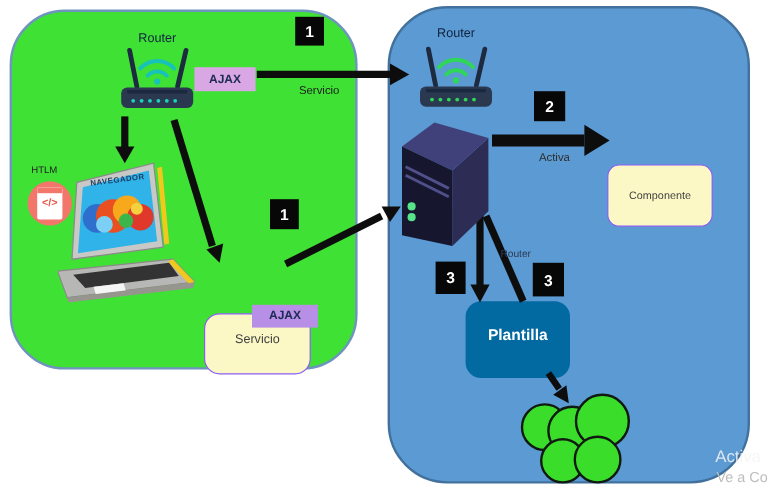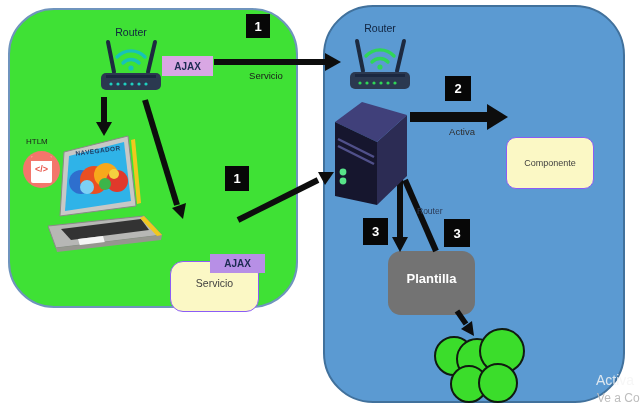--- a/index.html
+++ b/index.html
@@ -19,21 +19,21 @@
   .ybox{position:absolute;background:#fbf8c5;border:1px solid #8b5cf6;box-sizing:border-box;
     display:flex;align-items:center;justify-content:center;color:#3f3f3f;z-index:4;margin-top:40px;}
   .ajaxbox{position:absolute;display:flex;align-items:center;justify-content:center;
     font-weight:bold;color:#1c2b52;z-index:6;font-size:10px;}
   .ajax-req{left:162px;top:56px;width:51px;height:20px;background:#d9a7e4;}
   .ajax-srv{left:210px;top:254px;width:55px;height:19px;background:#b78fe6;}
   .box-servicio{left:170px;top:221px;width:89px;height:51px;border-radius:13px;
     font-size:10.5px;padding-bottom:8px;}
   .box-componente{left:506px;top:97px;width:88px;height:52px;border-radius:10px;font-size:9px;}
   .box-plantilla{position:absolute;left:388px;top:251px;width:87px;height:64px;border-radius:13px;
-    background:#737373;display:flex;align-items:center;justify-content:center;
+    background:#0369a1;display:flex;align-items:center;justify-content:center;
     color:#ffffff;font-weight:bold;font-size:13px;padding-bottom:10px;box-sizing:border-box;z-index:4;}
   .arrows{position:absolute;left:0;top:0;z-index:5;}
   .art{position:absolute;z-index:6;}
   .html-badge{position:absolute;left:23px;top:151px;width:37px;height:37px;border-radius:50%;
     background:#f3766b;z-index:6;}
   .html-doc{position:absolute;left:8px;top:5px;width:21px;height:27px;background:#fff;
     border-radius:2px;overflow:hidden;}
   .html-doc-bar{height:5px;background:#f3766b;}
   .html-glyph{text-align:center;color:#e8564a;font-weight:bold;font-size:9px;margin-top:3px;}
   .navegador{position:absolute;left:66px;top:147px;width:64px;text-align:center;

